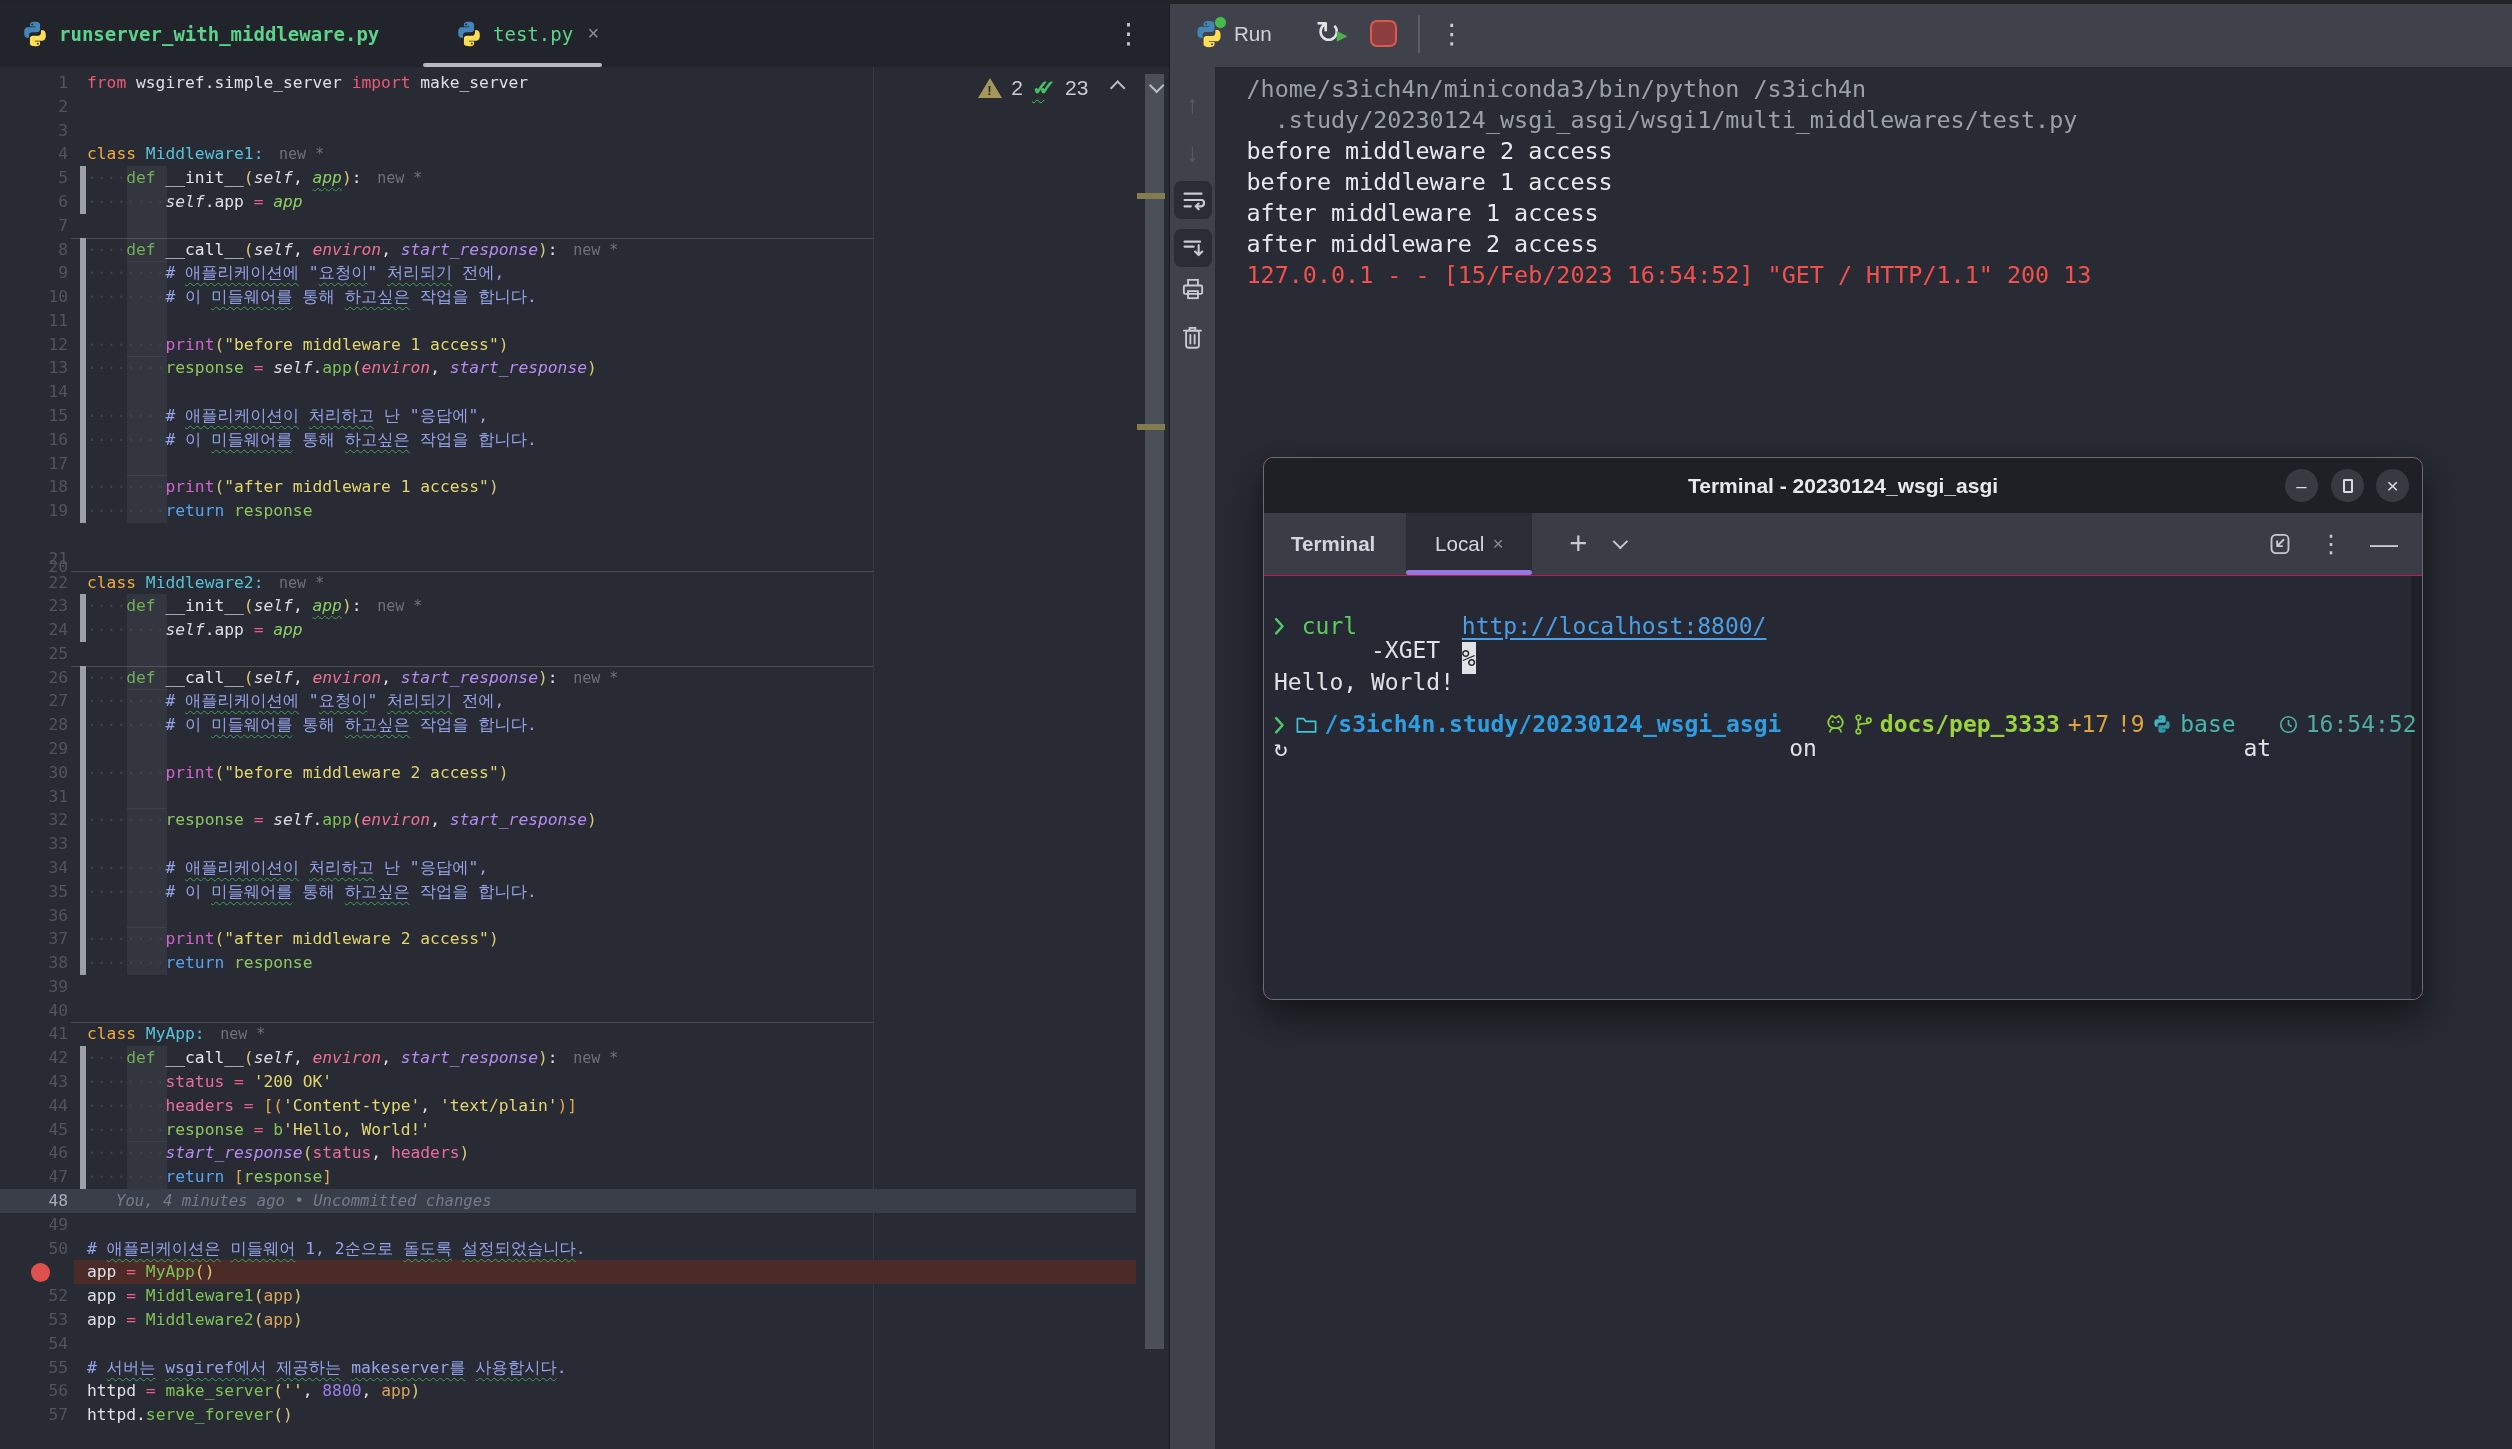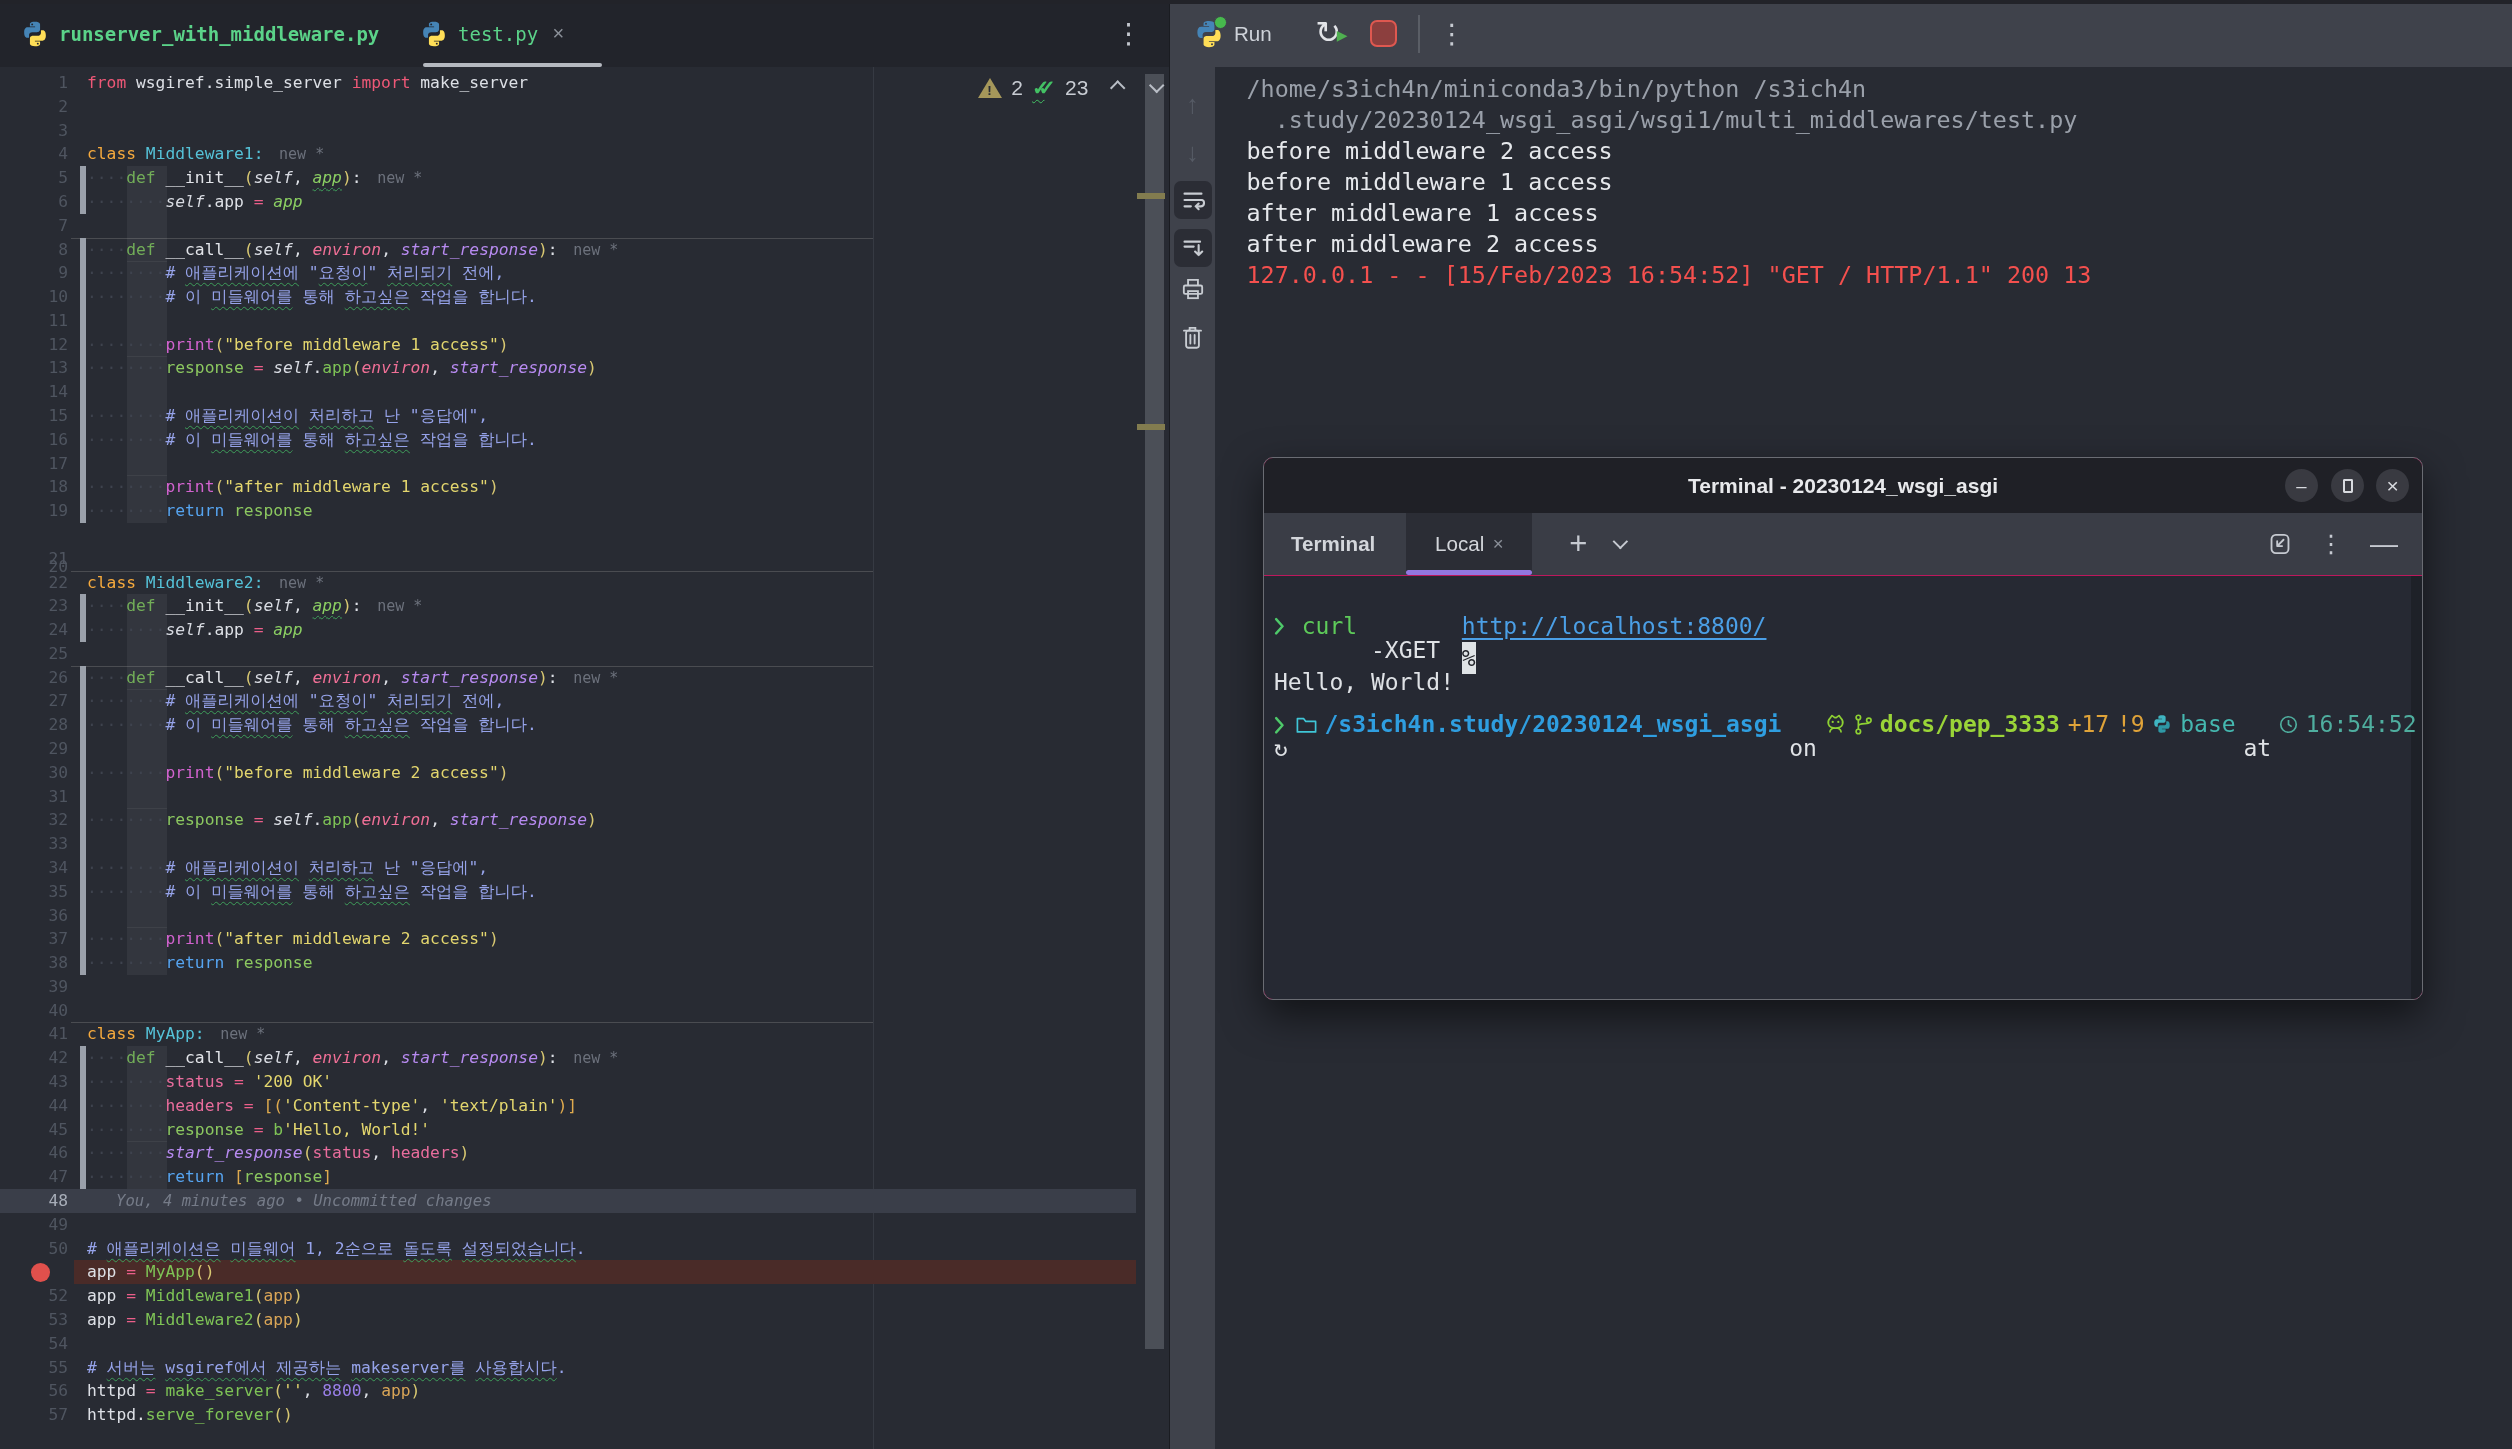--- a/index.html
+++ b/index.html
@@ -137,21 +137,21 @@
 <div id="tabbar">
   <div class="edtab" style="left:21px;font-weight:bold;">
     <span class="pyicon">
         <svg width="28" height="28" viewBox="0 0 32 32">
           <path fill="#4584b6" d="M16 2c-6.2 0-5.8 2.7-5.8 2.7v2.8h5.9v.8H7.7S3.6 7.9 3.6 14.2c0 6.3 3.5 6.1 3.5 6.1h2.1v-2.9s-.1-3.5 3.4-3.5h5.9s3.3.1 3.3-3.2V5.3S22.4 2 16 2zm-3.2 1.9a1.1 1.1 0 1 1 0 2.2 1.1 1.1 0 0 1 0-2.2z"></path>
           <path fill="#ffde57" d="M16 30c6.2 0 5.8-2.7 5.8-2.7v-2.8h-5.9v-.8h8.4s4.1.4 4.1-5.9c0-6.3-3.5-6.1-3.5-6.1h-2.1v2.9s.1 3.5-3.4 3.5h-5.9s-3.3-.1-3.3 3.2v5.4S9.6 30 16 30zm3.2-1.9a1.1 1.1 0 1 1 0-2.2 1.1 1.1 0 0 1 0 2.2z"></path>
         </svg>
       </span>
     <span class="tlabel">runserver_with_middleware.py</span>
   </div>
-  <div class="edtab" style="left:420px;">
+  <div class="edtab" style="left:455px;">
     <span class="pyicon">
         <svg width="28" height="28" viewBox="0 0 32 32">
           <path fill="#4584b6" d="M16 2c-6.2 0-5.8 2.7-5.8 2.7v2.8h5.9v.8H7.7S3.6 7.9 3.6 14.2c0 6.3 3.5 6.1 3.5 6.1h2.1v-2.9s-.1-3.5 3.4-3.5h5.9s3.3.1 3.3-3.2V5.3S22.4 2 16 2zm-3.2 1.9a1.1 1.1 0 1 1 0 2.2 1.1 1.1 0 0 1 0-2.2z"></path>
           <path fill="#ffde57" d="M16 30c6.2 0 5.8-2.7 5.8-2.7v-2.8h-5.9v-.8h8.4s4.1.4 4.1-5.9c0-6.3-3.5-6.1-3.5-6.1h-2.1v2.9s.1 3.5-3.4 3.5h-5.9s-3.3-.1-3.3 3.2v5.4S9.6 30 16 30zm3.2-1.9a1.1 1.1 0 1 1 0-2.2 1.1 1.1 0 0 1 0 2.2z"></path>
         </svg>
       </span>
     <span class="tlabel">test.py</span>
     <span class="tclose">×</span>
   </div>
   <div id="tab-underline"></div>

